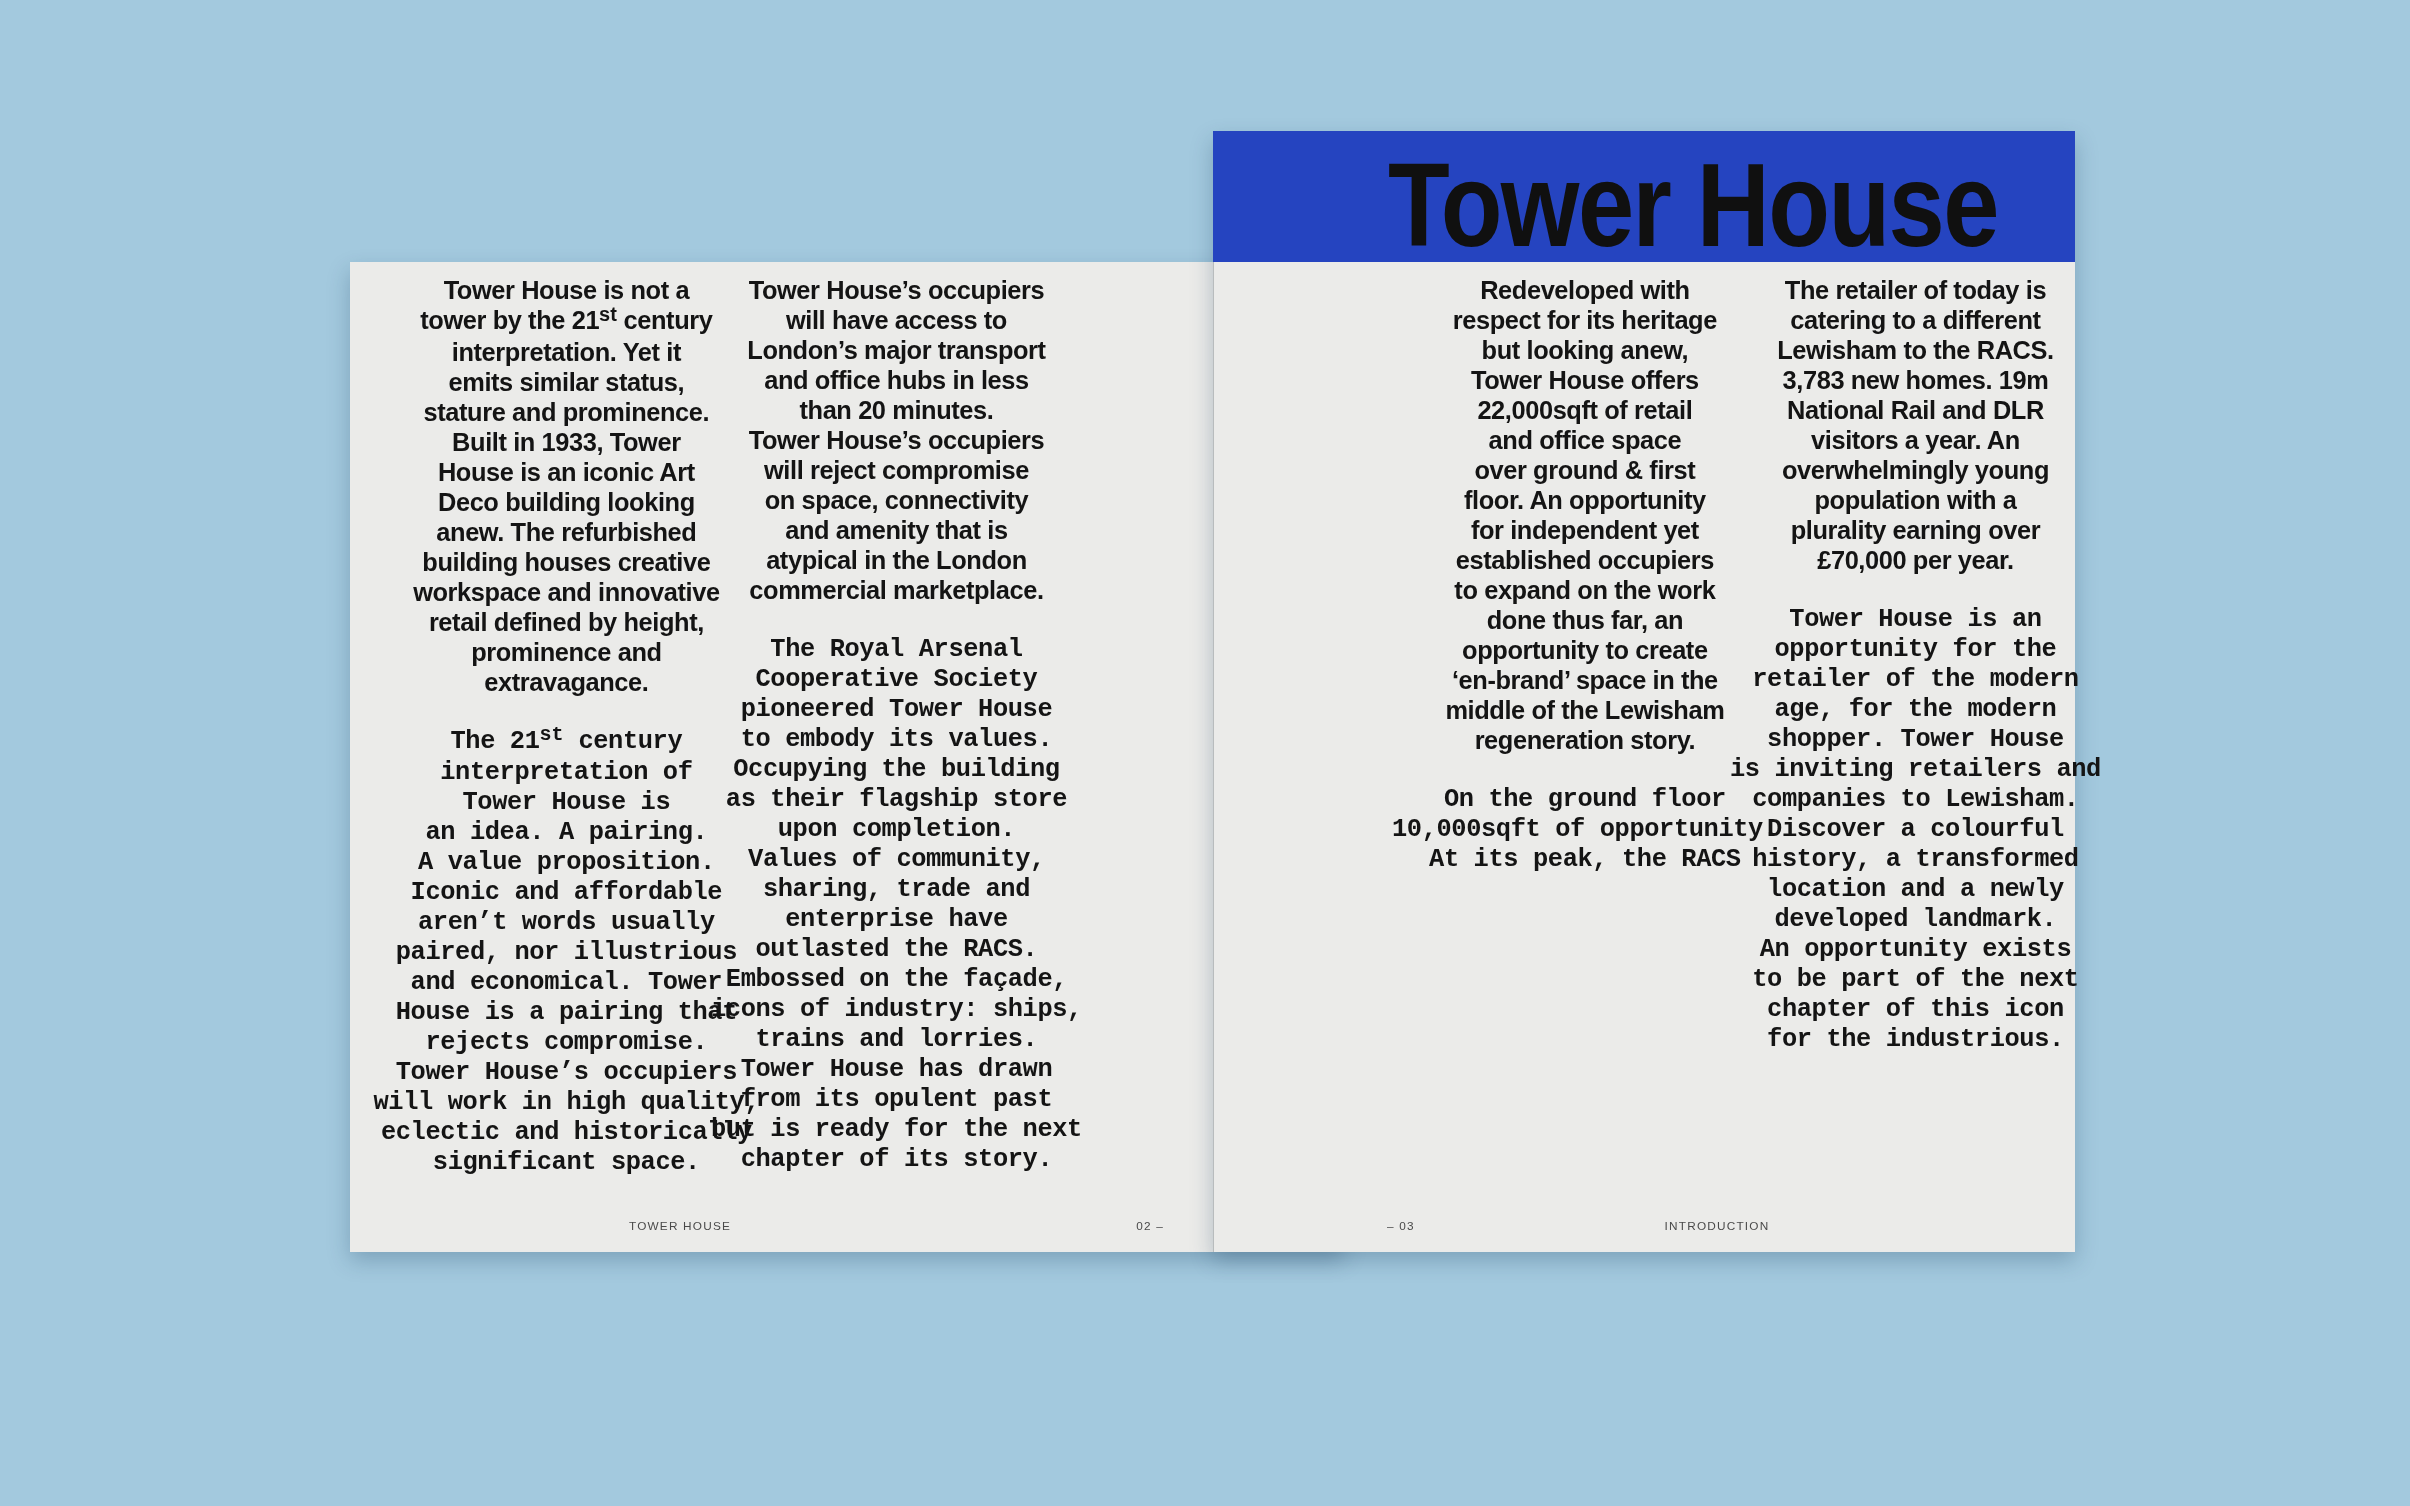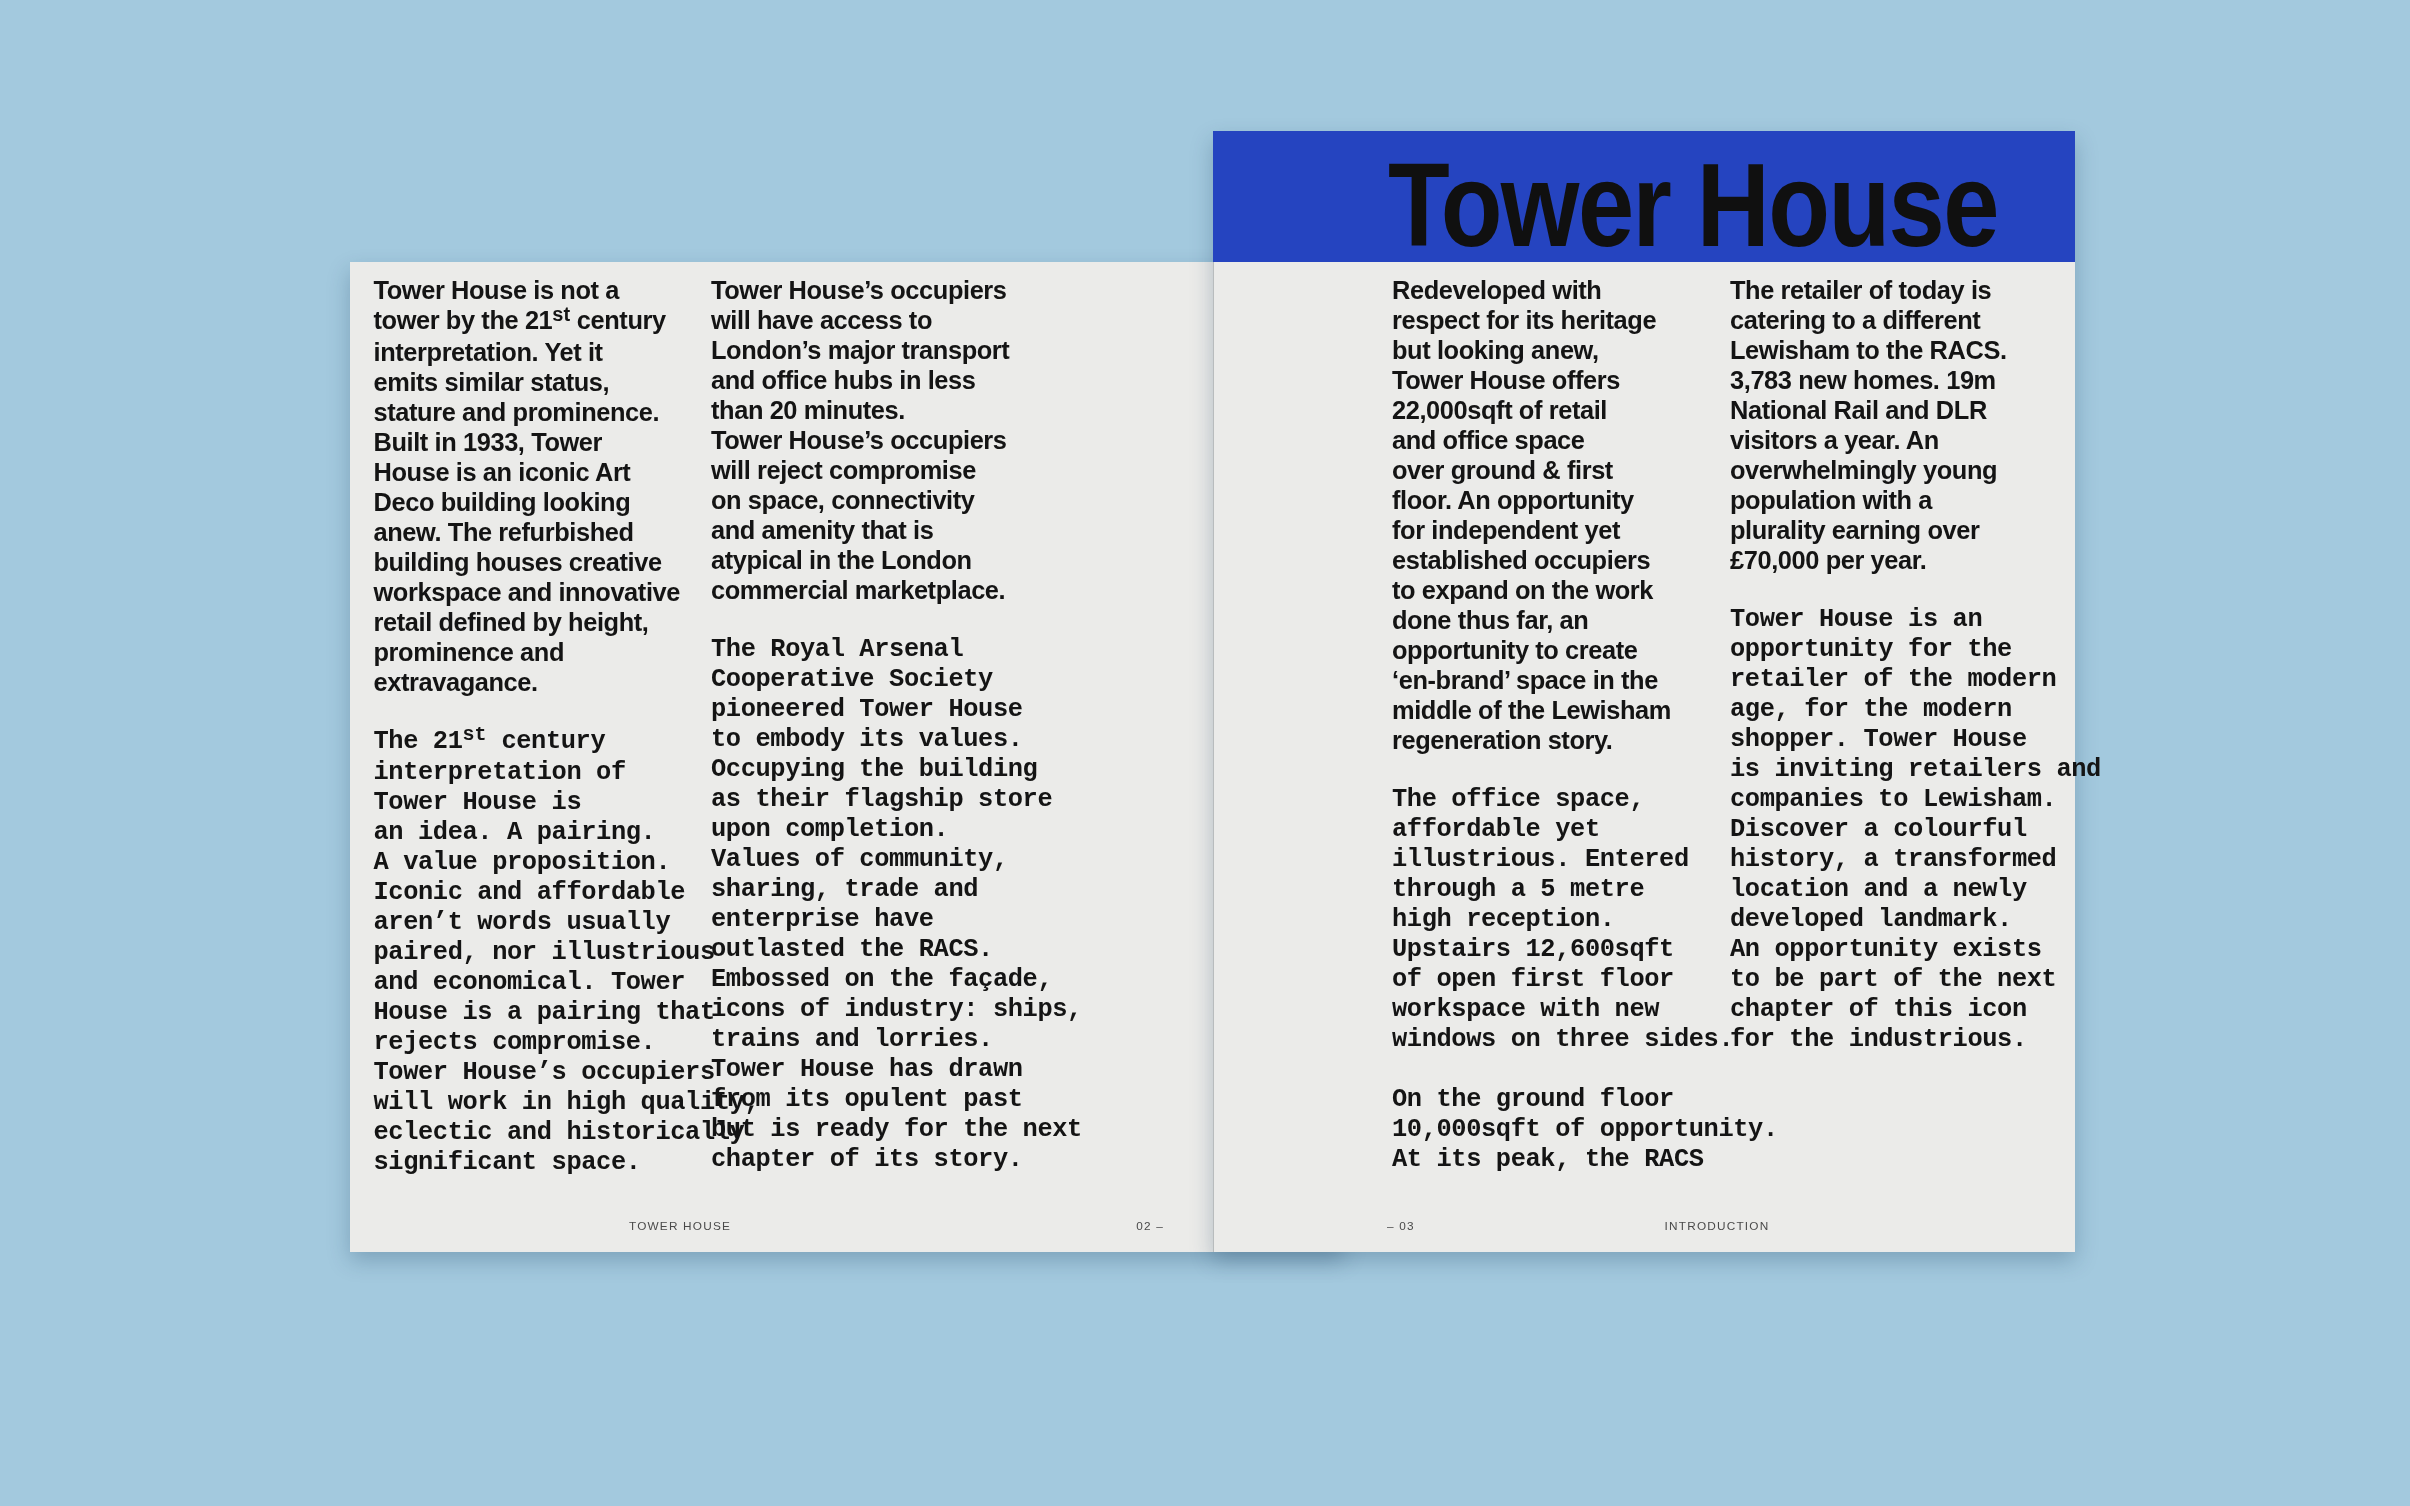--- a/index.html
+++ b/index.html
@@ -15,20 +15,21 @@
     background:var(--background);
     font-family:"Liberation Sans","DejaVu Sans",sans-serif;
     overflow:hidden;position:relative;
   }
   .spread{
     position:absolute;left:350px;top:131px;width:1724px;height:1121px;
   }
   .page{
     position:absolute;background:var(--page);
     box-shadow:0 9.4px 21px rgba(25,60,95,.28);
+    text-align:center;
   }
   .page-left{
     left:0;top:131px;width:993px;height:990px;
   }
   .page-right{
     left:863px;top:0;width:862px;height:1121px;background:transparent;
   }
   .band{
     position:relative;width:100%;height:131px;background:var(--band);
   }
@@ -156,29 +157,20 @@
 over ground &amp; first
 floor. An opportunity
 for independent yet
 established occupiers
 to expand on the work
 done thus far, an
 opportunity to create
 ‘en-brand’ space in the
 middle of the Lewisham
 regeneration story.</p>
-        <p>The office space,
-affordable yet
-illustrious. Entered
-through a 5 metre
-high reception.
-Upstairs 12,600sqft
-of open first floor
-workspace with new
-windows on three sides.</p>
         <p>On the ground floor
 10,000sqft of opportunity.
 At its peak, the RACS</p>
       </div>
       <div class="col col-r2">
         <p>The retailer of today is
 catering to a different
 Lewisham to the RACS.
 3,783 new homes. 19m
 National Rail and DLR

